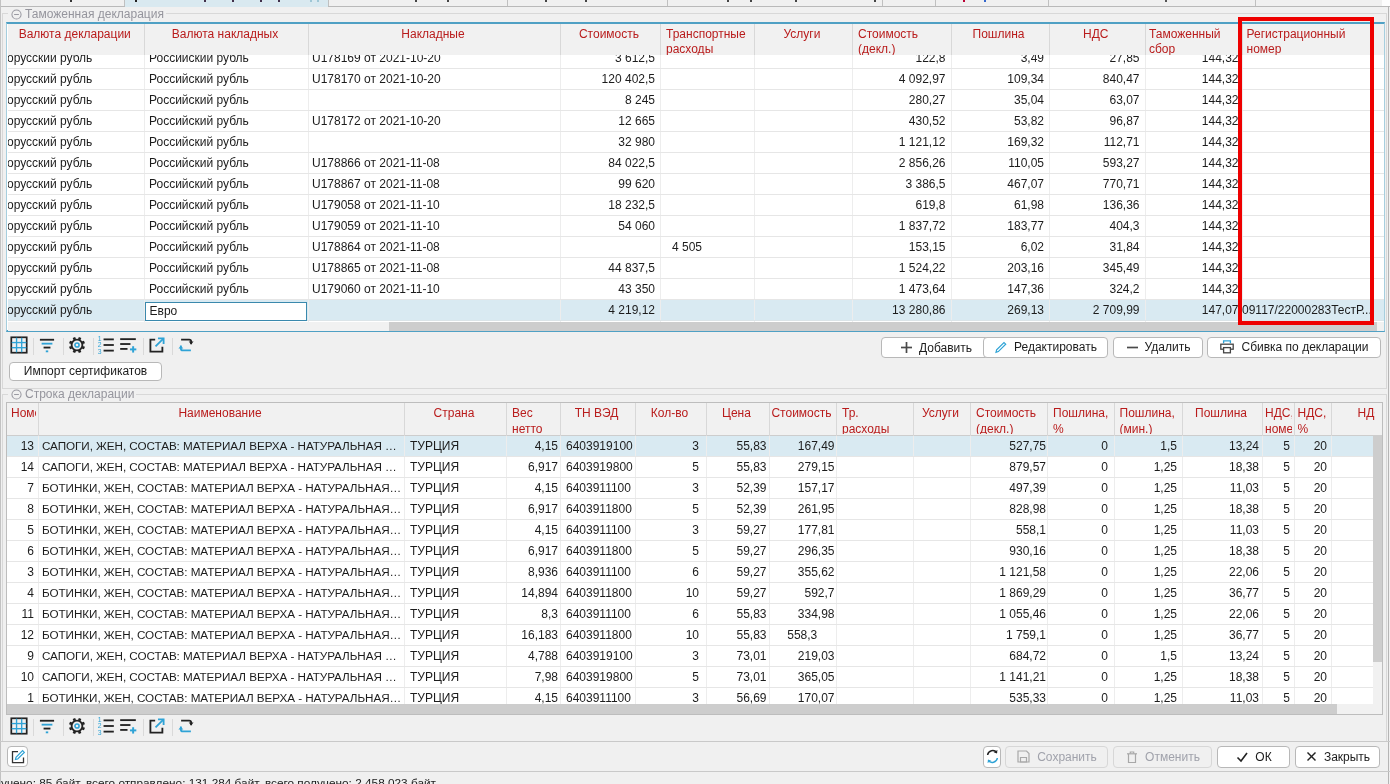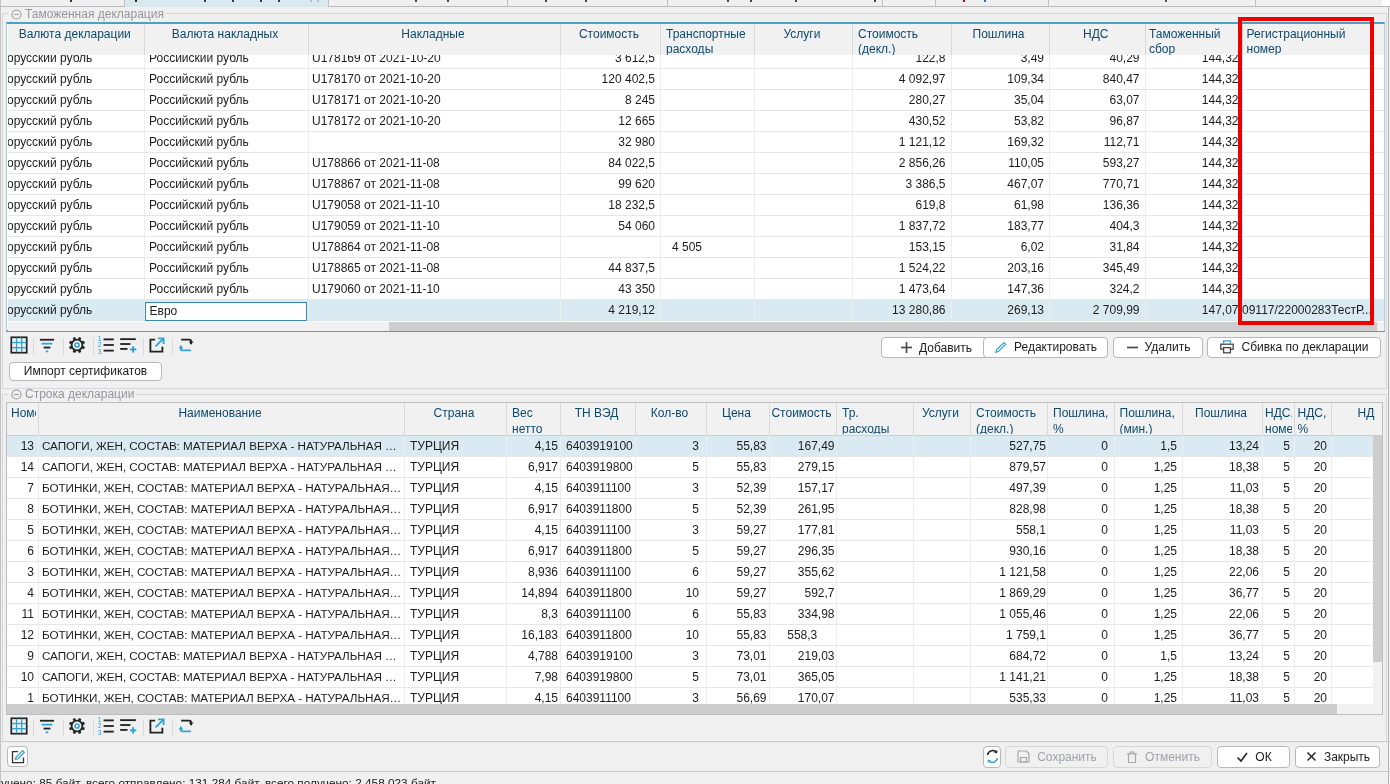--- a/index.html
+++ b/index.html
@@ -1,21 +1,21 @@
 <!DOCTYPE html>
 <html><head><meta charset="utf-8">
 <style>
 html,body{margin:0;padding:0;}
 body{width:1390px;height:784px;position:relative;overflow:hidden;
  font-family:"Liberation Sans",sans-serif;background:#f0f0f0;color:#1c1c1c;}
 .abs{position:absolute;}
 .cell{position:absolute;top:0;bottom:0;font-size:12px;line-height:20px;
  white-space:nowrap;overflow:hidden;text-overflow:ellipsis;}
 .hcell{position:absolute;top:0;bottom:0;font-size:12px;line-height:15.5px;
- padding-top:3px;white-space:normal;overflow:hidden;color:#0c4a6e;}
+ padding-top:3px;white-space:normal;overflow:hidden;color:#b91c1c;}
 .row{position:absolute;left:0;right:0;height:21px;border-bottom:1px solid #e6e6e6;box-sizing:border-box;}
 .btn{position:absolute;background:#fff;border:1px solid #b8b8b8;border-radius:4px;
  box-sizing:border-box;font-size:12px;color:#1c1c1c;display:flex;align-items:center;justify-content:center;gap:6px;}
 .btn.dis{background:#f0f0f0;border-color:#d7d7d7;color:#a0a2ab;}
 svg{display:block;}
 </style></head><body>
 
 <div class="abs" style="left:0;top:0;width:1390px;height:7px;background:#f0f0f0;"></div>
 <div class="abs" style="left:0;top:6px;width:1390px;height:1px;background:#b9b9b9;"></div>
 <div class="abs" style="left:125px;top:0;width:203px;height:7px;background:#d9e9f0;"></div>
@@ -96,37 +96,36 @@
 <div class="abs" style="left:1041px;top:0;width:1px;height:266.5px;background:#ededed;"></div>
 <div class="abs" style="left:1137.5px;top:0;width:1px;height:266.5px;background:#ededed;"></div>
 <div class="abs" style="left:1234px;top:0;width:1px;height:266.5px;background:#ededed;"></div>
 <div class="row" style="top:-7.5px;">
       <div class="cell" style="left:-0.5px;width:131px;">орусский рубль</div>
       <div class="cell" style="left:141.5px;width:155px;">Российский рубль</div>
       <div class="cell" style="left:304.5px;width:240px;">U178169 от 2021-10-20</div>
       <div class="cell" style="left:552.5px;width:95px;text-align:right;">3 612,5</div>
       <div class="cell" style="left:847px;width:91px;text-align:right;">122,8</div>
       <div class="cell" style="left:945px;width:91.5px;text-align:right;">3,49</div>
-      <div class="cell" style="left:1043px;width:89px;text-align:right;">40,29</div>
+      <div class="cell" style="left:1043px;width:89px;text-align:right;">27,85</div>
       <div class="cell" style="left:1141px;width:90px;text-align:right;">144,32</div>
     </div>
 <div class="row" style="top:13.55px;">
       <div class="cell" style="left:-0.5px;width:131px;">орусский рубль</div>
       <div class="cell" style="left:141.5px;width:155px;">Российский рубль</div>
       <div class="cell" style="left:304.5px;width:240px;">U178170 от 2021-10-20</div>
       <div class="cell" style="left:552.5px;width:95px;text-align:right;">120 402,5</div>
       <div class="cell" style="left:847px;width:91px;text-align:right;">4 092,97</div>
       <div class="cell" style="left:945px;width:91.5px;text-align:right;">109,34</div>
       <div class="cell" style="left:1043px;width:89px;text-align:right;">840,47</div>
       <div class="cell" style="left:1141px;width:90px;text-align:right;">144,32</div>
     </div>
 <div class="row" style="top:34.6px;">
       <div class="cell" style="left:-0.5px;width:131px;">орусский рубль</div>
       <div class="cell" style="left:141.5px;width:155px;">Российский рубль</div>
-      <div class="cell" style="left:304.5px;width:240px;">U178171 от 2021-10-20</div>
       <div class="cell" style="left:552.5px;width:95px;text-align:right;">8 245</div>
       <div class="cell" style="left:847px;width:91px;text-align:right;">280,27</div>
       <div class="cell" style="left:945px;width:91.5px;text-align:right;">35,04</div>
       <div class="cell" style="left:1043px;width:89px;text-align:right;">63,07</div>
       <div class="cell" style="left:1141px;width:90px;text-align:right;">144,32</div>
     </div>
 <div class="row" style="top:55.650000000000006px;">
       <div class="cell" style="left:-0.5px;width:131px;">орусский рубль</div>
       <div class="cell" style="left:141.5px;width:155px;">Российский рубль</div>
       <div class="cell" style="left:304.5px;width:240px;">U178172 от 2021-10-20</div>

